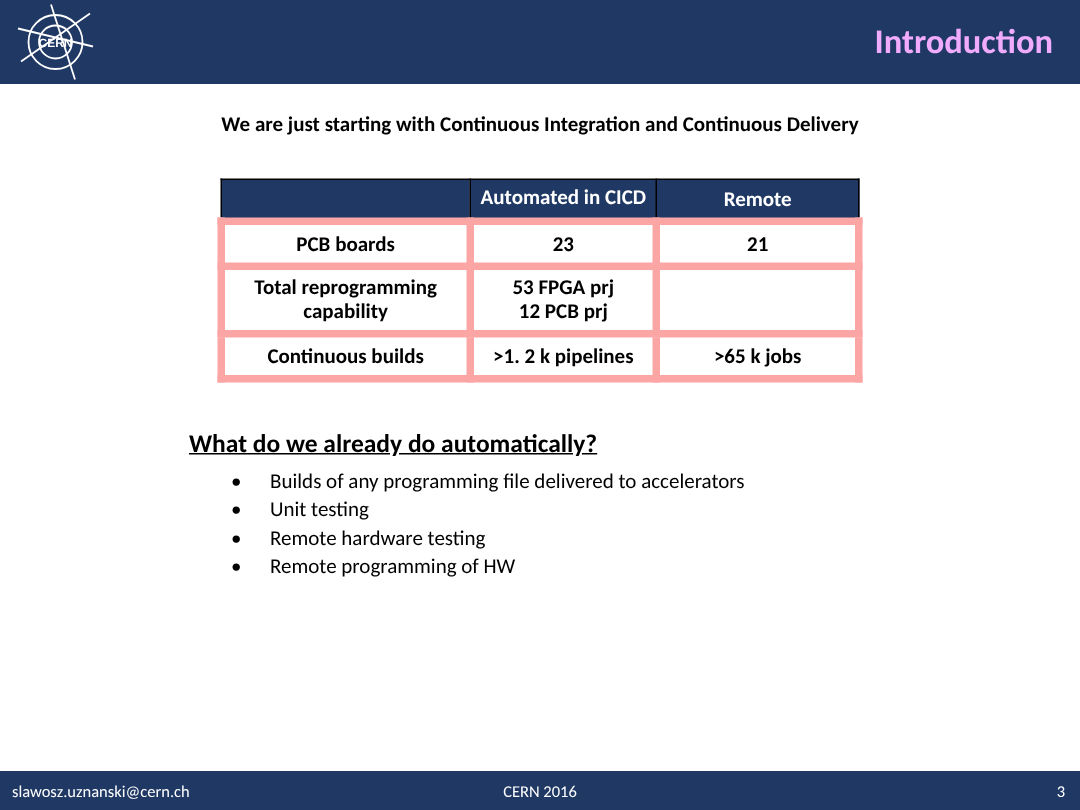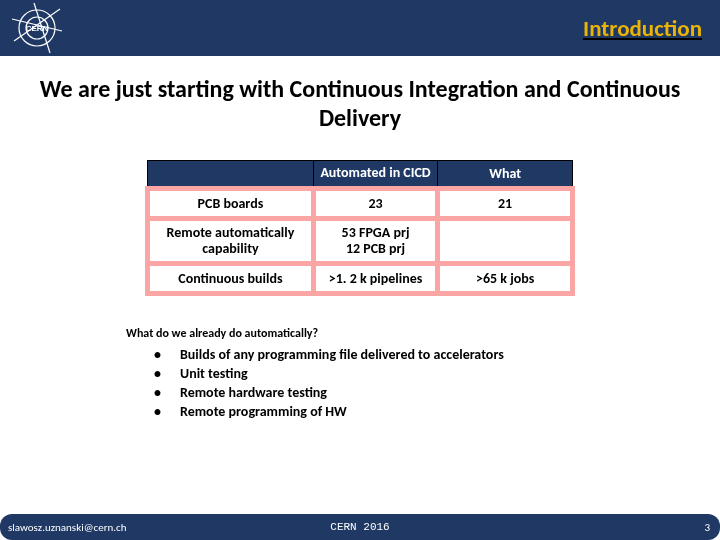--- a/index.html
+++ b/index.html
@@ -6,41 +6,40 @@
   html, body { width: 720px; height: 540px; font-family: Calibri, Arial, sans-serif; background: #fff; overflow: hidden; }
   .slide { width: 720px; height: 540px; position: relative; display: flex; flex-direction: column; }
   .header {
     background: #1f3864;
     height: 56px;
     display: flex;
     align-items: center;
     justify-content: space-between;
     padding: 0 18px 0 0;
     position: relative;
-    text-decoration: underline;
   }
   .logo {
     width: 74px;
     height: 56px;
     display: flex;
     align-items: center;
     justify-content: center;
     position: relative;
   }
   .header-title {
-    color: #eab308;
+    color: #f0abfc;
     font-size: 23px;
     font-weight: 600;
   }
   .body {
     flex: 1;
     padding: 18px 34px 0 34px;
   }
   .intro {
-    font-size: 24px;
+    font-size: 14px;
     font-weight: 700;
     color: #000;
     text-align: center;
     margin-bottom: 28px;
   }
   .tbl {
     width: 430px;
     margin: 0 auto 30px auto;
     border-collapse: collapse;
   }
@@ -60,54 +59,54 @@
   }
   .tbl thead th:first-child {
     background: #1f3864;
   }
   .tbl tbody td:first-child {
     width: 160px;
   }
   .tbl tbody td:nth-child(2) { width: 120px; }
   .tbl tbody td:nth-child(3) { width: 130px; }
   .subhead {
-    font-size: 12px;
+    font-size: 17px;
     font-weight: 700;
     margin-left: 92px;
     margin-bottom: 6px;
+    text-decoration: underline;
   }
   .bullets {
     margin-left: 116px;
     list-style: none;
   }
   .bullets li {
     font-size: 14px;
-    font-weight: 700;
+    font-weight: 400;
     line-height: 1.35;
     position: relative;
     padding-left: 30px;
   }
   .bullets li::before {
     content: "•";
     position: absolute;
     left: 4px;
     top: 0;
   }
   .footer {
     height: 26px;
     background: #1f3864;
     color: #fff;
     display: flex;
     align-items: center;
     font-size: 11px;
     position: relative;
-    border-radius: 12px;
   }
   .footer-left { padding-left: 8px; }
-  .footer-center { position: absolute; left: 50%; transform: translateX(-50%); font-family: Liberation Mono, monospace; }
+  .footer-center { position: absolute; left: 50%; transform: translateX(-50%); }
   .footer-right { position: absolute; right: 10px; }
   .multiline { white-space: pre-line; line-height: 1.15; margin-top: 28px; }
 </style>
 </head>
 <body>
 
 <div class="slide">
 
   <div class="header">
     <div class="logo">
@@ -124,31 +123,31 @@
   </div>
 
   <div class="body">
     <div class="intro">We are just starting with Continuous Integration and Continuous Delivery</div>
 
     <table class="tbl">
       <thead>
         <tr>
           <th></th>
           <th class="multiline">Automated in CICD</th>
-          <th>What</th>
+          <th>Remote</th>
         </tr>
       </thead>
       <tbody>
         <tr>
           <td>PCB boards</td>
           <td>23</td>
           <td>21</td>
         </tr>
         <tr>
-          <td class="multiline">Remote automatically capability</td>
+          <td class="multiline">Total reprogramming capability</td>
           <td class="multiline">53 FPGA prj
 12 PCB prj</td>
           <td></td>
         </tr>
         <tr>
           <td>Continuous builds</td>
           <td>&gt;1. 2 k pipelines</td>
           <td>&gt;65 k jobs</td>
         </tr>
       </tbody>

